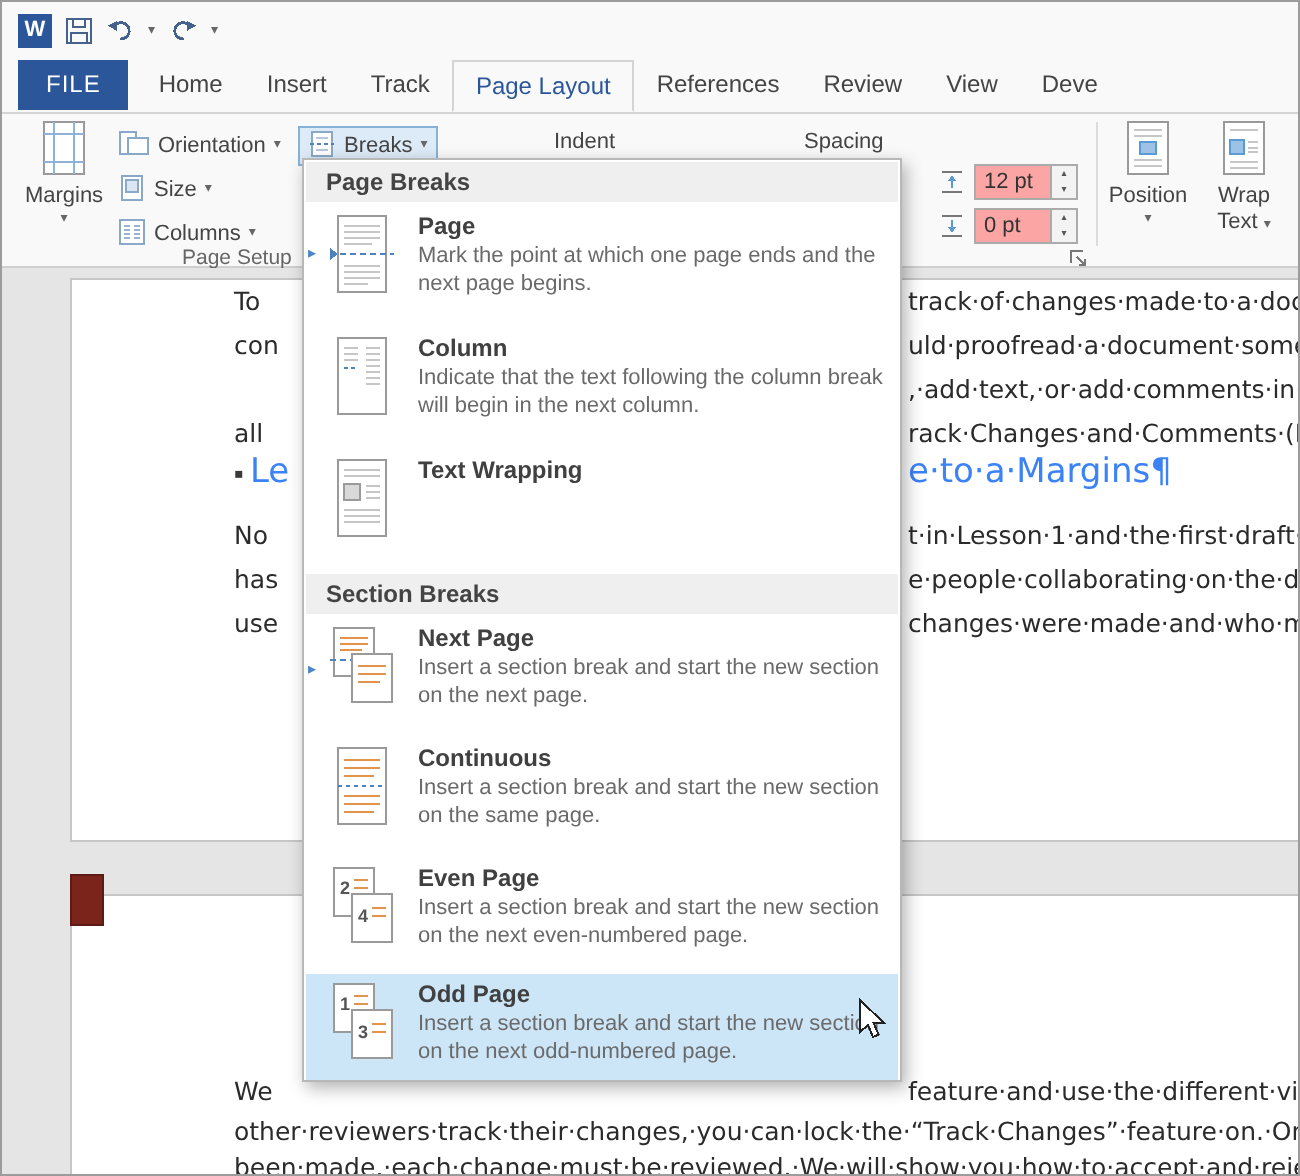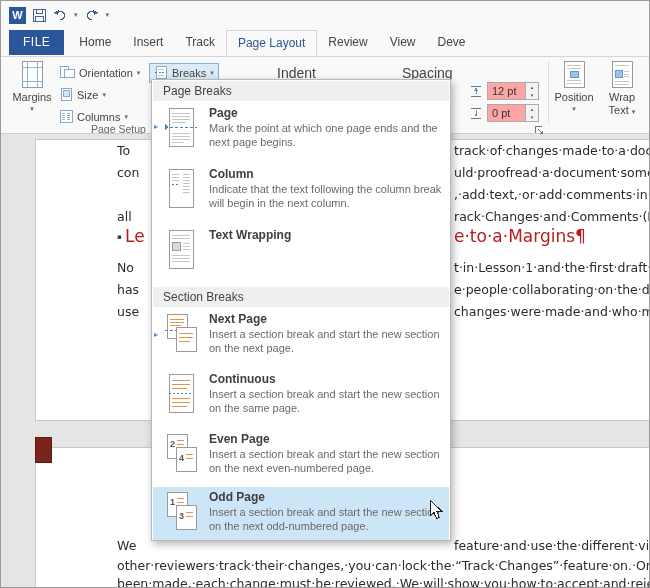--- a/index.html
+++ b/index.html
@@ -21,46 +21,46 @@
   .tab.file { background:#2b579a; color:#fff; padding:0 14px; letter-spacing:0.5px; margin-right:4px; }
   .tab.active { background:#f9f9f9; color:#2b579a; border:1px solid #d4d4d4; border-bottom:1px solid #f9f9f9; height:26px; margin-bottom:-1px; position:relative; z-index:6; }
 
   
   .ribbon { position:absolute; left:0; top:55px; width:100%; height:78px; background:#f9f9f9; border-top:1px solid #d4d4d4; border-bottom:1px solid #cfcfcf; }
   .big-btn { position:absolute; top:3px; width:46px; height:64px; display:flex; flex-direction:column; align-items:center; justify-content:flex-start; gap:2px; font-size:11px; color:#444; }
   .bb-label { line-height:11px; }
   .sm-btn { position:absolute; height:20px; display:flex; align-items:center; gap:4px; font-size:11px; color:#444; padding:0 4px; white-space:nowrap; }
   .sm-btn.breaks-open { background:#dcebf7; border:1px solid #86b2d8; }
   .caret { font-size:7px; color:#666; line-height:8px; }
-  .col-label { position:absolute; top:8px; font-size:14px; color:#444;text-align:center; }
+  .col-label { position:absolute; top:8px; font-size:11px; color:#444;text-align:center; }
   .group-label { position:absolute; left:90px; top:66px; font-size:10.5px; color:#666; }
   .vsep { position:absolute; top:4px; width:1px; height:62px; background:#dcdcdc; }
   .spin { position:absolute; width:52px; height:18px; border:1px solid #ababab; background:#fca5a5; display:flex; }
   .spin-val { flex:1; font-size:11px; color:#333; padding:2px 0 0 4px; }
   .spin-btns { width:13px; border-left:1px solid #ababab; display:flex; flex-direction:column; }
   .spin-btns span { flex:1; font-size:5px; color:#555; text-align:center; line-height:8px; background:#f3f3f3; }
   .sp-icon { position:absolute; }
   .launcher { position:absolute; width:10px; height:10px; }
 
   
   .docarea { position:absolute; left:0; top:133px; width:100%; height:455px; background:#e5e5e5; }
   .page { position:absolute; left:34px; width:616px; background:#fff; border-left:1px solid #c6c6c6; border-top:1px solid #c6c6c6; }
   .p1 { top:5px; height:282px; border-bottom:1px solid #c6c6c6; }
   .p2 { top:313px; height:142px; }
   .dline { position:absolute; left:0; width:640px; height:19px; font-family:"DejaVu Sans", sans-serif; font-size:12.5px; color:#2b2b2b; white-space:nowrap; }
   .lf { position:absolute; left:81px;text-align:right; }
   .rf { position:absolute; left:418px; }
   .head .lf { left:89px; }
-  .hl { font-size:17px; color:#b91c1c; }
+  .hl { font-size:17px; color:#3b82f6; }
   .bullet { position:absolute; left:81px; top:7px; font-size:7px; color:#3a3a3a; }
   .img-frag { position:absolute; left:34px; top:303px; width:17px; height:26px; background:#7b241c; border:1px solid #5e1a14; z-index:3; }
 
   
   .menu { position:absolute; left:150px; top:78px; width:300px; height:462px; background:#fff; border:1px solid #b8b8b8; box-shadow:2px 3px 8px rgba(0,0,0,0.3); z-index:20; }
-  .mhead { position:absolute; left:1px; right:1px; height:20px; background:#efefef; font-size:12px; font-weight:normal; color:#444; line-height:20px; padding-left:10px; }
+  .mhead { position:absolute; left:1px; right:1px; height:20px; background:#efefef; font-size:12px; font-weight:bold; color:#444; line-height:20px; padding-left:10px; }
   .mi { position:absolute; left:1px; right:1px; }
   .mi.hi { background:#cde6f7; }
   .miic { position:absolute; left:10px; top:5px; }
   .mit { position:absolute; left:56px; top:5px; font-size:12px; font-weight:bold; color:#404040; }
   .mid { position:absolute; left:56px; top:21px; width:240px; font-size:11px; color:#6a6a6a; line-height:13.5px; }
   .gmark { position:absolute; left:2px; font-size:8px; color:#4a86c8; z-index:2; }
 
   .cursor { position:absolute; left:428px; top:498px; z-index:30; }
 
   svg line, svg path, svg rect, svg polygon { shape-rendering:crispEdges; }
@@ -98,20 +98,21 @@
       <span class="qcaret">▾</span>
     </div>
   </div>
 
   <div class="tabrow">
     <div class="tab file">FILE</div>
     <div class="tab">Home</div>
     <div class="tab">Insert</div>
     <div class="tab">Track</div>
     <div class="tab active">Page Layout</div>
+    <div class="tab">References</div>
     <div class="tab">Review</div>
     <div class="tab">View</div>
     <div class="tab">Deve</div>
   </div>
 
   <div class="ribbon">
 
     <div class="big-btn" style="left:8px">
       <span>
         <svg width="26" height="28" viewBox="0 0 26 28">

